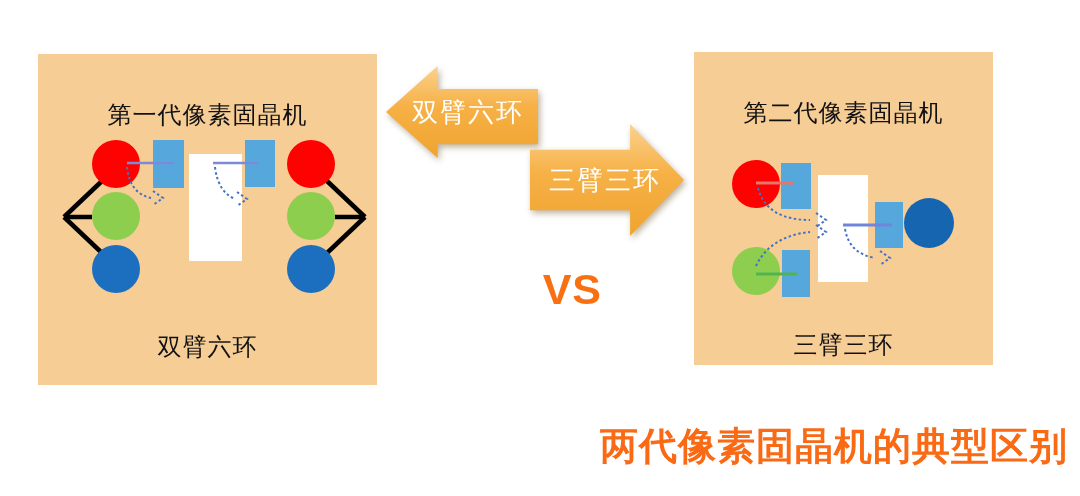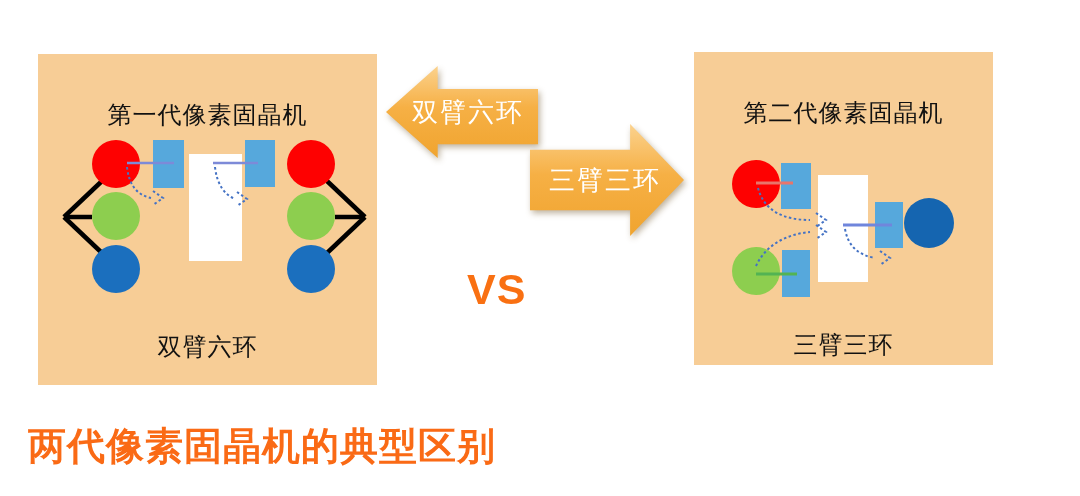--- a/index.html
+++ b/index.html
@@ -22,24 +22,24 @@
   .arrow-right-wrap{left:530px;top:124px;width:154px;height:112px;}
   .arrow-shape{width:100%;height:100%;
     background:linear-gradient(180deg,#FBD28E 0%,#F6B045 45%,#F0A42F 100%);
     display:flex;align-items:center;justify-content:center;}
   .arrow-left-shape{clip-path:polygon(0% 50%,34% 0%,34% 25%,100% 25%,100% 85%,34% 85%,34% 100%);
     padding-left:12px;box-sizing:border-box;}
   .arrow-right-shape{clip-path:polygon(0% 23%,65% 23%,65% 0%,100% 50%,65% 100%,65% 77%,0% 77%);
     padding-right:4px;box-sizing:border-box;}
   .arrow-text{color:#FFFFFF;font-size:26px;letter-spacing:2px;white-space:nowrap;}
 
-  .vs{position:absolute;left:467px;top:266px;width:135px;text-align:left;
+  .vs{position:absolute;left:467px;top:266px;width:135px;text-align:right;
     font-size:43px;line-height:46px;font-weight:800;color:#F97012;letter-spacing:1px;}
 
-  .caption{position:absolute;left:28px;top:424px;width:1040px;text-align:left;
+  .caption{position:absolute;left:28px;top:424px;width:1040px;text-align:right;
     font-size:38px;line-height:44px;font-weight:700;color:#FA6A15;letter-spacing:1px;}
 </style>
 </head>
 <body>
 
 <div class="canvas">
 
   <section class="panel panel-left">
     <div class="panel-title">第一代像素固晶机</div>
 

